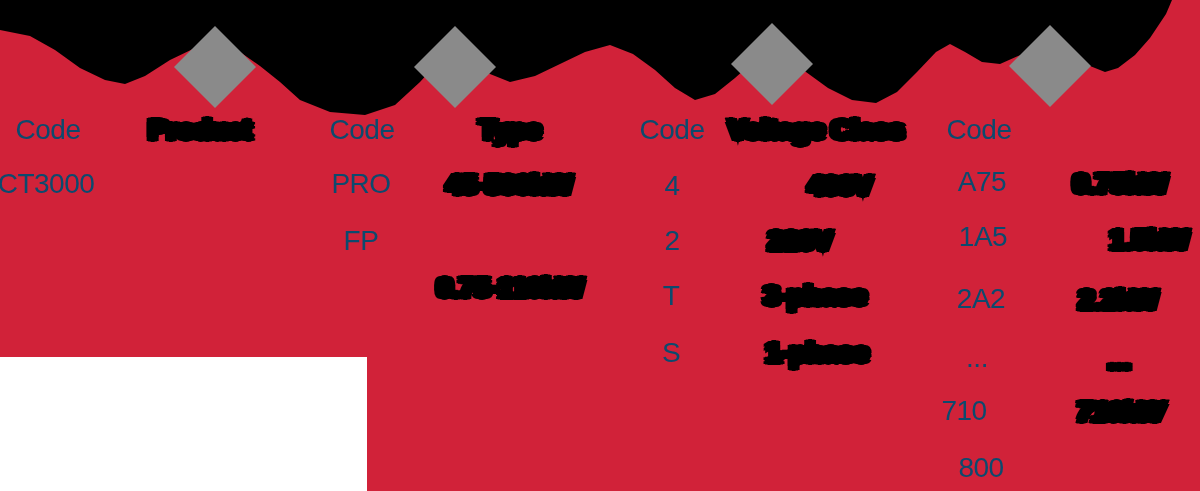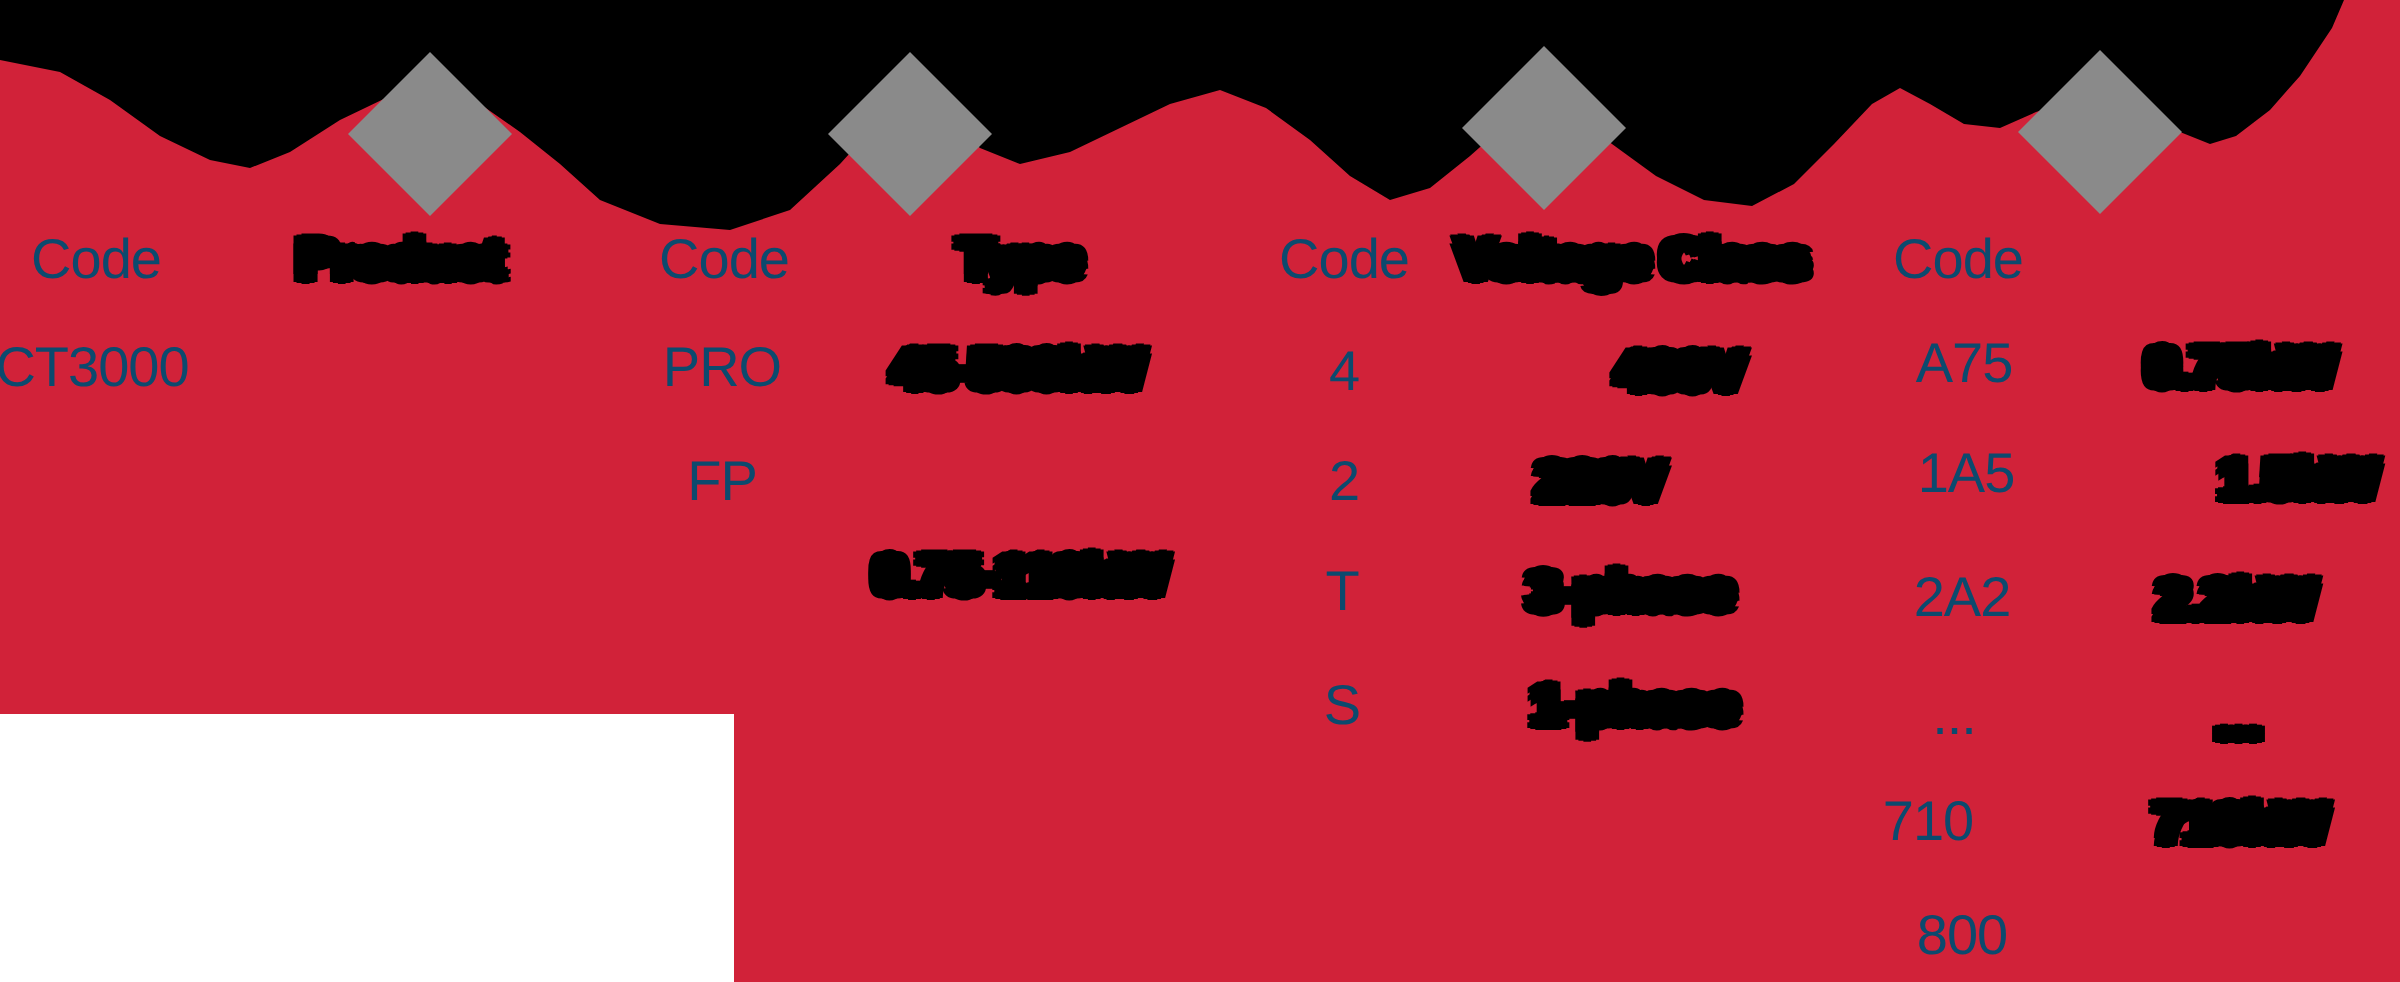--- a/index.html
+++ b/index.html
@@ -78,16 +78,16 @@
 
   <span class="cell wtxt" style="left:982px;top:182px;">A75</span>
   <span class="cell blob" style="left:1120px;top:184px;">0.75kW</span>
   <span class="cell wtxt" style="left:983px;top:237px;">1A5</span>
   <span class="cell blob" style="left:1149px;top:240px;">1.5kW</span>
   <span class="cell wtxt" style="left:981px;top:299px;">2A2</span>
   <span class="cell blob" style="left:1118px;top:300px;text-align:right;">2.2kW</span>
   <span class="cell wtxt" style="left:977px;top:358px;">...</span>
   <span class="cell blob" style="left:1119px;top:360px;">...</span>
   <span class="cell wtxt" style="left:964px;top:411px;">710</span>
-  <span class="cell blob" style="left:1120px;top:412px;">710kW</span>
+  <span class="cell blob" style="left:1120px;top:412px;font-style:italic;">710kW</span>
   <span class="cell wtxt" style="left:981px;top:468px;">800</span>
 
 </div>
 
 </body></html>

